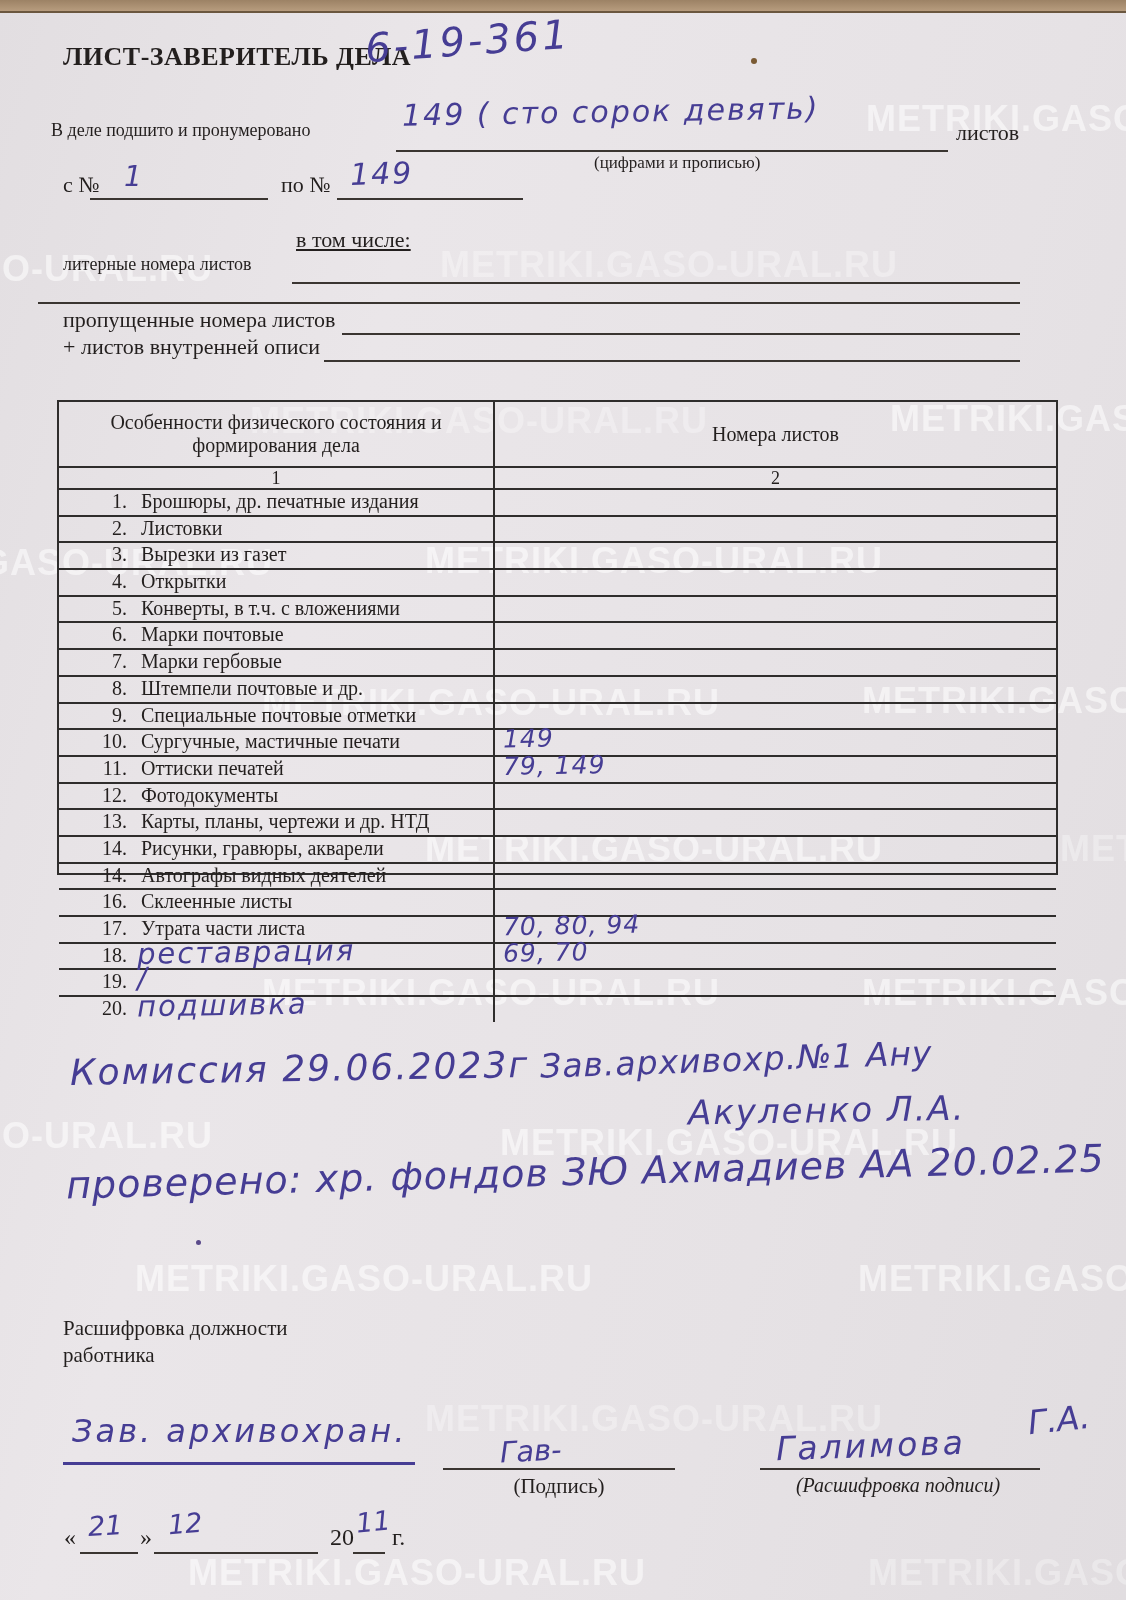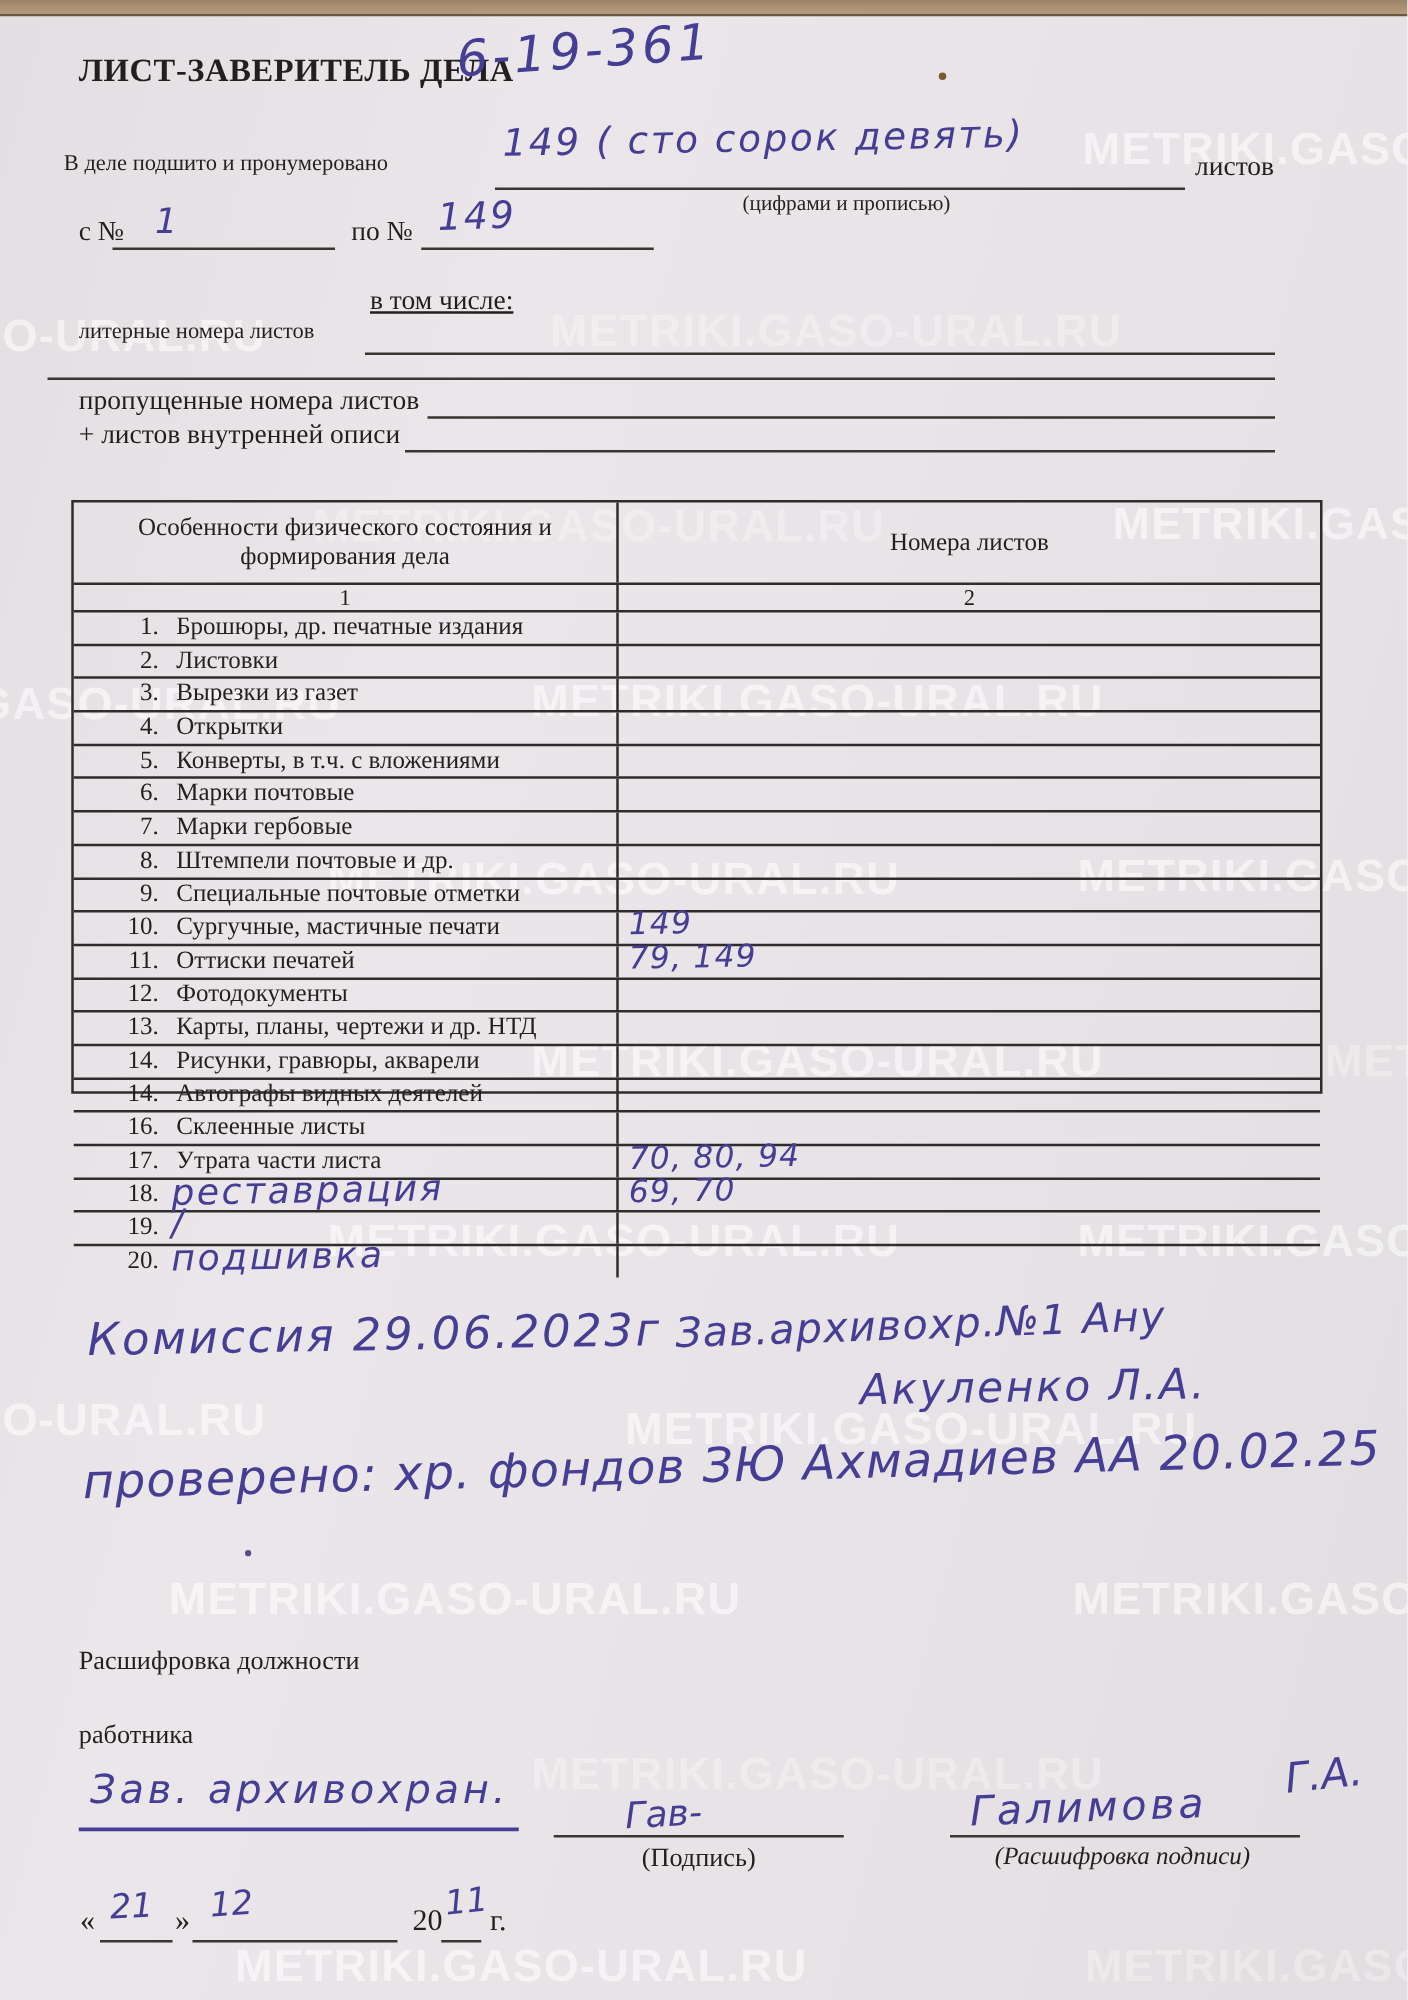--- a/index.html
+++ b/index.html
@@ -203,21 +203,21 @@
         </div>
       </div>
   </div>
 
   <div class="hw hwabs" style="left:70px;top:1048px;font-size:36px;letter-spacing:2px;transform:rotate(-1deg);">Комиссия  29.06.2023г</div>
   <div class="hw hwabs" style="left:540px;top:1040px;font-size:33px;letter-spacing:1px;transform:rotate(-2deg);">Зав.архивохр.№1 Ану</div>
   <div class="hw hwabs" style="left:688px;top:1090px;font-size:34px;letter-spacing:2px;transform:rotate(-1deg);">Акуленко Л.А.</div>
   <div class="hw hwabs" style="left:66px;top:1150px;font-size:38px;letter-spacing:1px;transform:rotate(-1.5deg);">проверено: хр. фондов ЗЮ Ахмадиев АА 20.02.25</div>
 
   <div class="pt" style="left:63px;top:1316px;font-size:21px;">Расшифровка должности</div>
-  <div class="pt" style="left:63px;top:1343px;font-size:21px;margin-top:32px;">работника</div>
+  <div class="pt" style="left:63px;top:1343px;font-size:21px;">работника</div>
 
   <div class="hw hwabs" style="left:72px;top:1412px;font-size:32px;letter-spacing:3px;">Зав. архивохран.</div>
   <div class="inkline" style="left:63px;top:1432px;width:352px;height:30px;"></div>
 
   <div class="bline" style="left:443px;top:1438px;width:232px;height:30px;"></div>
   <div class="hw hwabs" style="left:500px;top:1434px;font-size:29px;transform:rotate(-3deg);">Гав-</div>
   <div class="pt" style="left:443px;top:1474px;width:232px;text-align:center;font-size:21px;">(Подпись)</div>
 
   <div class="bline" style="left:760px;top:1438px;width:280px;height:30px;"></div>
   <div class="hw hwabs" style="left:776px;top:1426px;font-size:33px;letter-spacing:3px;transform:rotate(-2deg);">Галимова</div>

